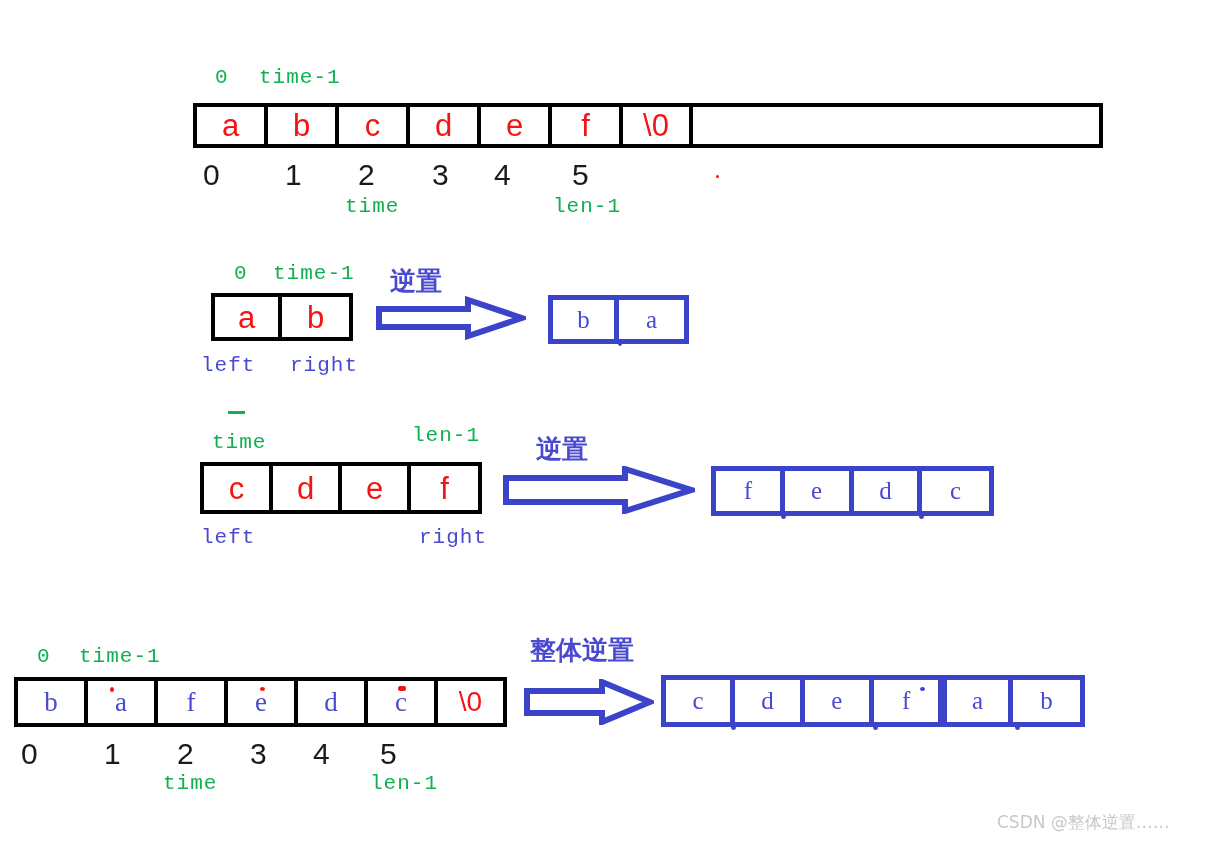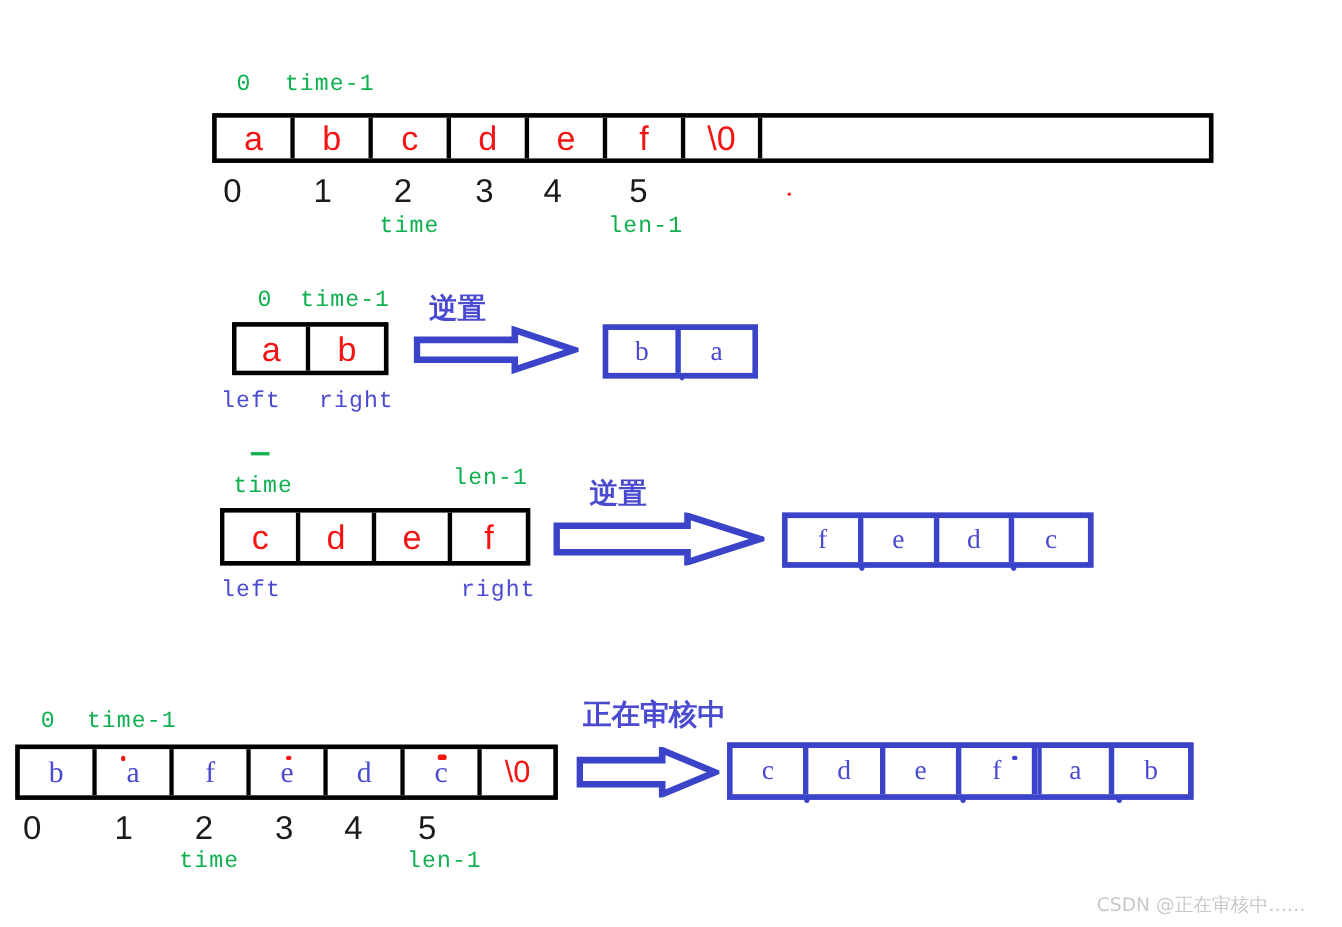--- a/index.html
+++ b/index.html
@@ -270,21 +270,21 @@
 
 <div class="abs lbl-index" style="left:21px;top:739px;">0</div>
 <div class="abs lbl-index" style="left:104px;top:739px;">1</div>
 <div class="abs lbl-index" style="left:177px;top:739px;">2</div>
 <div class="abs lbl-index" style="left:250px;top:739px;">3</div>
 <div class="abs lbl-index" style="left:313px;top:739px;">4</div>
 <div class="abs lbl-index" style="left:380px;top:739px;">5</div>
 <div class="abs lbl-green" style="left:163px;top:773px;">time</div>
 <div class="abs lbl-green" style="left:370px;top:773px;">len-1</div>
 
-<div class="abs lbl-cjk" style="left:530px;top:637px;">正在审核中</div>
+<div class="abs lbl-cjk" style="left:530px;top:637px;">整体逆置</div>
 
 <svg class="abs" style="left:524px;top:679px;" width="130" height="46" viewBox="0 0 130 46">
   <polygon points="3,12 78,12 78,3 126,23 78,43 78,34 3,34" fill="#ffffff" stroke="#3b44c8" stroke-width="6" stroke-linejoin="miter"></polygon>
 </svg>
 
 <div class="abs arr-blue" style="left:661px;top:675px;width:424px;height:52px;">
   <div class="cell" style="width:71px;">
       <span>c</span>
     </div>
   <div class="cell" style="width:71px;">
@@ -301,13 +301,13 @@
       <span>a</span>
     </div>
   <div class="cell" style="width:69px;">
       <span>b</span>
     </div>
 </div>
 <div class="speck-blue" style="left:731px;top:723px;width:5px;height:7px;"></div>
 <div class="speck-blue" style="left:873px;top:723px;width:5px;height:7px;"></div>
 <div class="speck-blue" style="left:1015px;top:723px;width:5px;height:7px;"></div>
 
-<div class="abs watermark" style="left:997px;top:811px;">CSDN @正在审核中……</div>
+<div class="abs watermark" style="left:997px;top:811px;">CSDN @整体逆置……</div>
 
 </body></html>

